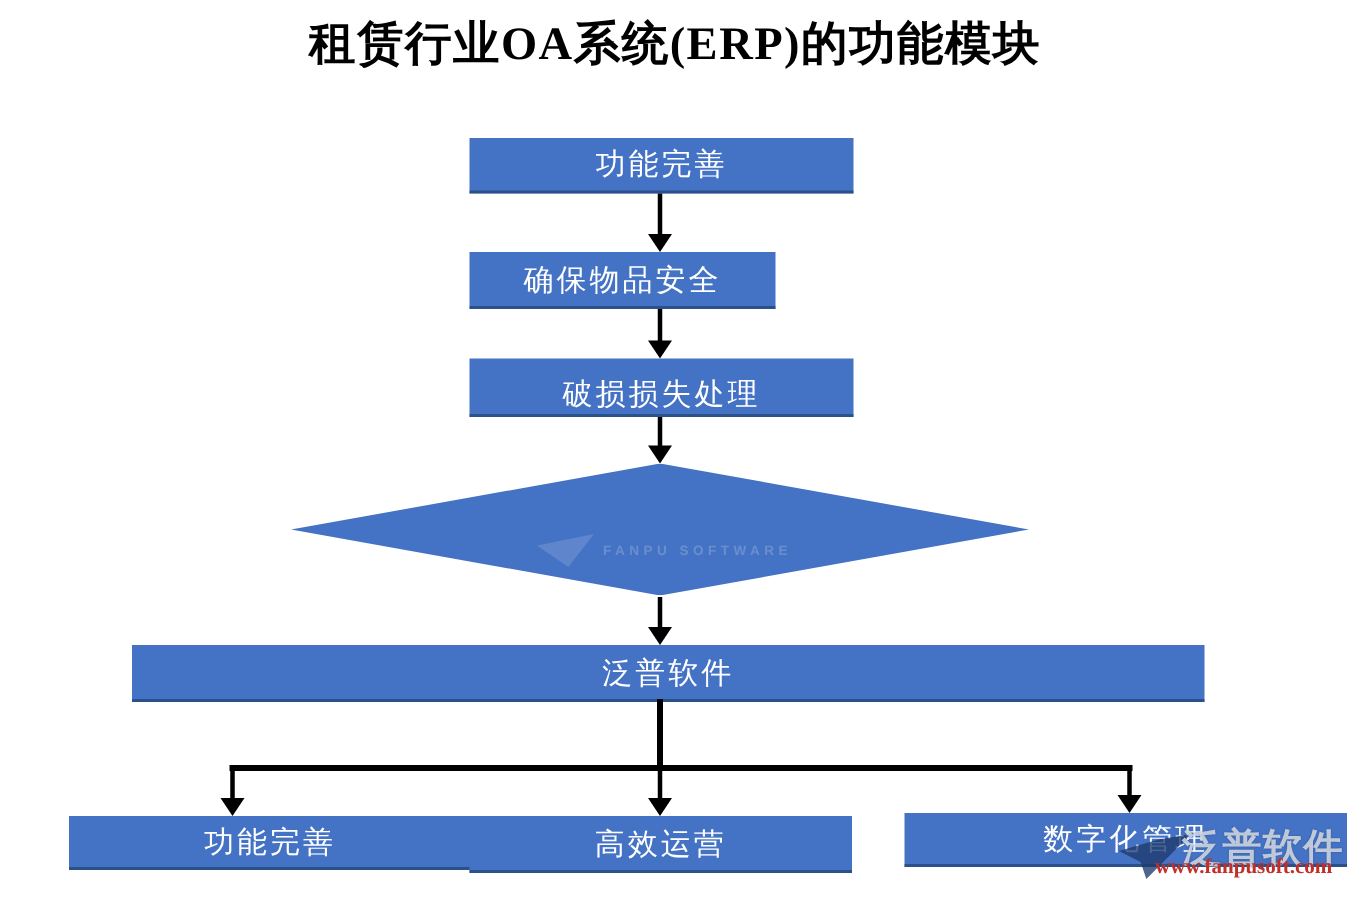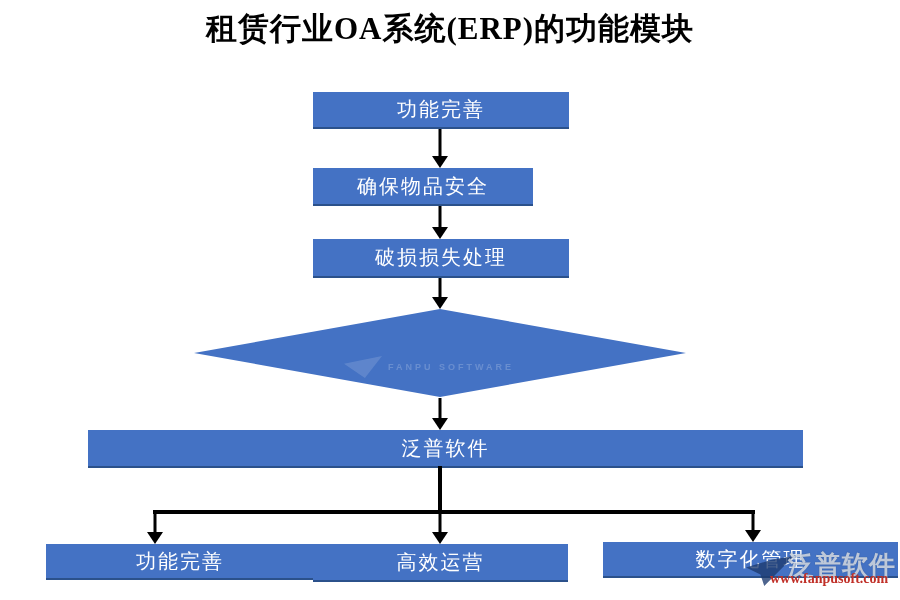--- a/index.html
+++ b/index.html
@@ -12,22 +12,22 @@
     font-size:31px;font-weight:bold;color:#000;letter-spacing:1px;
     font-family:"Liberation Serif","DejaVu Serif",serif;
   }
   .node{
     position:absolute;background:#4472C4;color:#fff;
     display:flex;align-items:center;justify-content:center;
     font-size:20px;letter-spacing:2px;
   }
   .rect{border-bottom:2px solid rgba(23,54,93,.55);}
   .box1{left:313px;top:92px;width:256px;height:35px;}
-  .box2{left:313px;top:168px;width:220px;height:36px;}
-  .box3{left:313px;top:239px;width:256px;height:37px;}
+  .box2{left:313px;top:168px;width:204px;height:36px;}
+  .box3{left:313px;top:239px;width:256px;height:37px;align-items:flex-end;}
   .wide{left:88px;top:430px;width:715px;height:36px;}
   .bottomA{left:46px;top:544px;width:284px;height:36px;padding-right:16px;box-sizing:border-box;}
   .bottomB{left:313px;top:544px;width:255px;height:36px;}
   .bottomC{left:603px;top:542px;width:295px;height:34px;}
   .diamond{
     left:194px;top:309px;width:492px;height:88px;
     clip-path:polygon(50% 0,100% 50%,50% 100%,0 50%);
     border-bottom:none;
   }
   .diamond .label{position:relative;z-index:2;}
@@ -45,21 +45,21 @@
   .a1{left:432px;top:129px;height:39px;}
   .a2{left:432px;top:206px;height:33px;}
   .a3{left:432px;top:278px;height:31px;}
   .a4{left:432px;top:398px;height:32px;}
   .b1{left:147px;top:513px;height:31px;}
   .b2{left:432px;top:513px;height:31px;}
   .b3{left:745px;top:513px;height:29px;}
   .stub{position:absolute;left:438px;top:466px;width:4px;height:46px;background:#000;}
   .hline{position:absolute;left:153px;top:510px;width:602px;height:4px;background:#000;}
   
-  .diamond-wm{position:absolute;left:150px;top:47px;z-index:1;display:flex;align-items:center;opacity:.8;}
+  .diamond-wm{position:absolute;left:164px;top:47px;z-index:1;display:flex;align-items:center;opacity:.8;}
   .diamond-wm .swoosh{
     width:38px;height:22px;background:rgba(255,255,255,.18);
     clip-path:polygon(0 35%,100% 0,55% 100%);margin-right:6px;
   }
   .diamond-wm .wm-text{
     font-family:"Liberation Sans","DejaVu Sans",sans-serif;
     font-size:9px;letter-spacing:3px;color:rgba(255,255,255,.25);font-weight:bold;
   }
   
   .brand-wm{position:absolute;left:742px;top:548px;width:158px;height:50px;z-index:5;}

